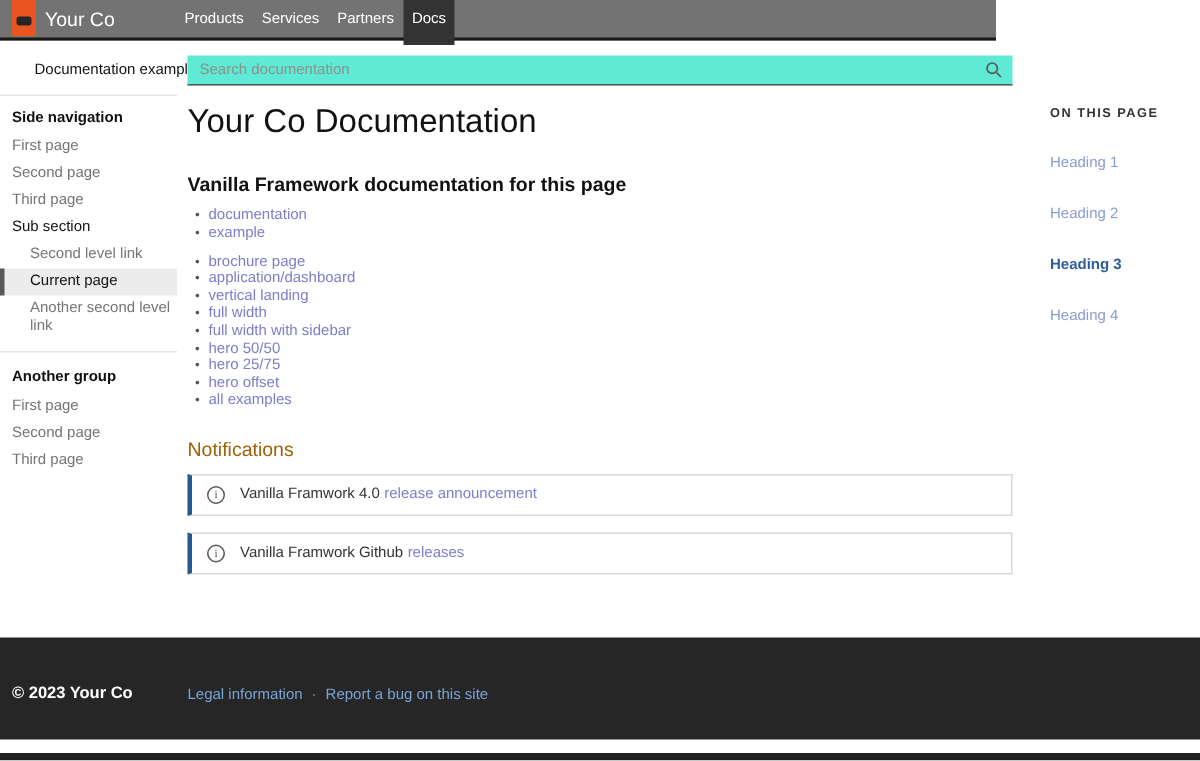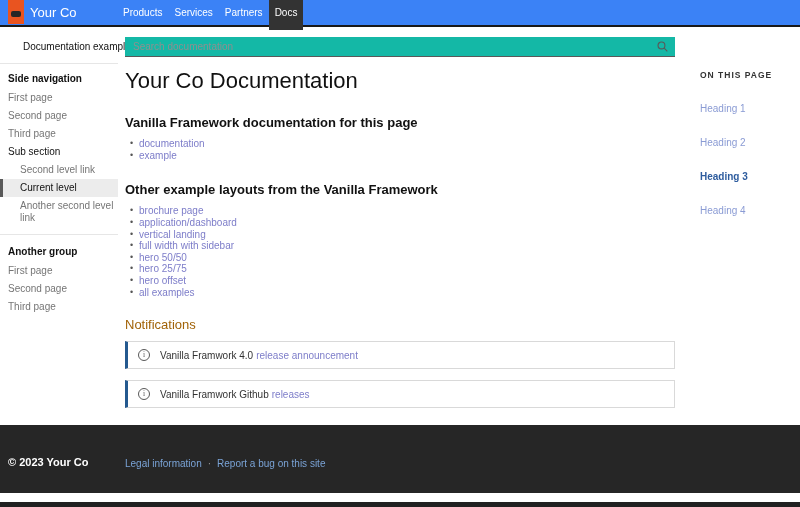--- a/index.html
+++ b/index.html
@@ -3,35 +3,35 @@
 <meta charset="utf-8">
 <style>
   html,body{margin:0;padding:0;}
   body{
     width:800px;height:507px;position:relative;overflow:hidden;
     background:#fff;font-family:"Liberation Sans",sans-serif;color:#111;
   }
   a{text-decoration:none;cursor:pointer;}
 
   
-  .navbar{position:absolute;top:0;left:0;width:800px;height:25px;background:#3b82f6;
+  .navbar{position:absolute;top:0;left:0;width:664px;height:25px;background:#737373;
     border-bottom:2px solid #191919;z-index:5;}
   .brand{position:absolute;left:8px;top:0;height:25px;display:flex;align-items:center;color:#fff;}
   .logo-tab{position:relative;width:16px;height:24px;background:#E95420;margin-right:6px;align-self:flex-start;}
   .logo-mark{position:absolute;left:3px;top:11px;width:10px;height:6px;background:#262626;border-radius:2px;}
   .brand-label{font-size:13px;color:#fff;}
   .nav-items{position:absolute;left:117px;top:0;height:25px;display:flex;}
   .nav-item{display:block;color:#fff;font-size:10px;line-height:25px;padding:0 6px;}
   .nav-item.active{background:#333;position:relative;}
   .nav-item.active::after{content:"";position:absolute;left:0;right:0;top:25px;height:5px;background:#333;}
 
   
   .sidebar-title{position:absolute;left:8px;top:41px;font-size:10px;color:#111;padding-left:15px;}
   .search-wrap{position:absolute;left:125px;top:36px;width:550px;height:20px;}
-  .search-input{width:100%;height:100%;box-sizing:border-box;background:#14b8a6;border:0;
+  .search-input{width:100%;height:100%;box-sizing:border-box;background:#5eead4;border:0;
     border-bottom:1px solid #595959;font-family:"Liberation Sans",sans-serif;font-size:10px;
     color:#333;padding:0 24px 0 8px;outline:none;}
   .search-input::placeholder{color:#8f8f8f;}
   .search-icon{position:absolute;right:7px;top:5px;width:11px;height:11px;cursor:pointer;}
 
   
   .sidebar{position:absolute;left:0;top:63px;width:118px;border-top:1px solid #e6e6e6;
     padding-top:5px;font-size:10px;}
   .s-heading{font-weight:bold;color:#111;padding:4px 0 4px 8px;line-height:12px;}
   .s-link{display:block;color:#757575;padding:3px 0 3px 8px;line-height:12px;}
@@ -99,45 +99,45 @@
   </svg>
 </div>
 
 <nav class="sidebar" id="sidebar-nav">
     <div class="s-heading">Side navigation</div>
     <a class="s-link">First page</a>
     <a class="s-link">Second page</a>
     <a class="s-link">Third page</a>
     <a class="s-subheading">Sub section</a>
     <a class="s-link s-indent">Second level link</a>
-    <a class="s-link s-indent current">Current level</a>
+    <a class="s-link s-indent current">Current page</a>
     <a class="s-link s-indent">Another second level link</a>
     <div class="s-divider"></div>
     <div class="s-heading">Another group</div>
     <a class="s-link">First page</a>
     <a class="s-link">Second page</a>
     <a class="s-link">Third page</a>
   </nav>
 
 <main class="main">
   <h1 class="page-title">Your Co Documentation</h1>
   <div id="sections">
       <section class="section">
         <h2>Vanilla Framework documentation for this page</h2>
         <ul>
           <li><a>documentation</a></li>
           <li><a>example</a></li>
         </ul>
       </section>
       <section class="section">
-        <h2>Other example layouts from the Vanilla Framework</h2>
         <ul>
           <li><a>brochure page</a></li>
           <li><a>application/dashboard</a></li>
           <li><a>vertical landing</a></li>
+          <li><a>full width</a></li>
           <li><a>full width with sidebar</a></li>
           <li><a>hero 50/50</a></li>
           <li><a>hero 25/75</a></li>
           <li><a>hero offset</a></li>
           <li><a>all examples</a></li>
         </ul>
       </section>
     </div>
   <h2 class="notif-heading">Notifications</h2>
   <div id="notifications">

